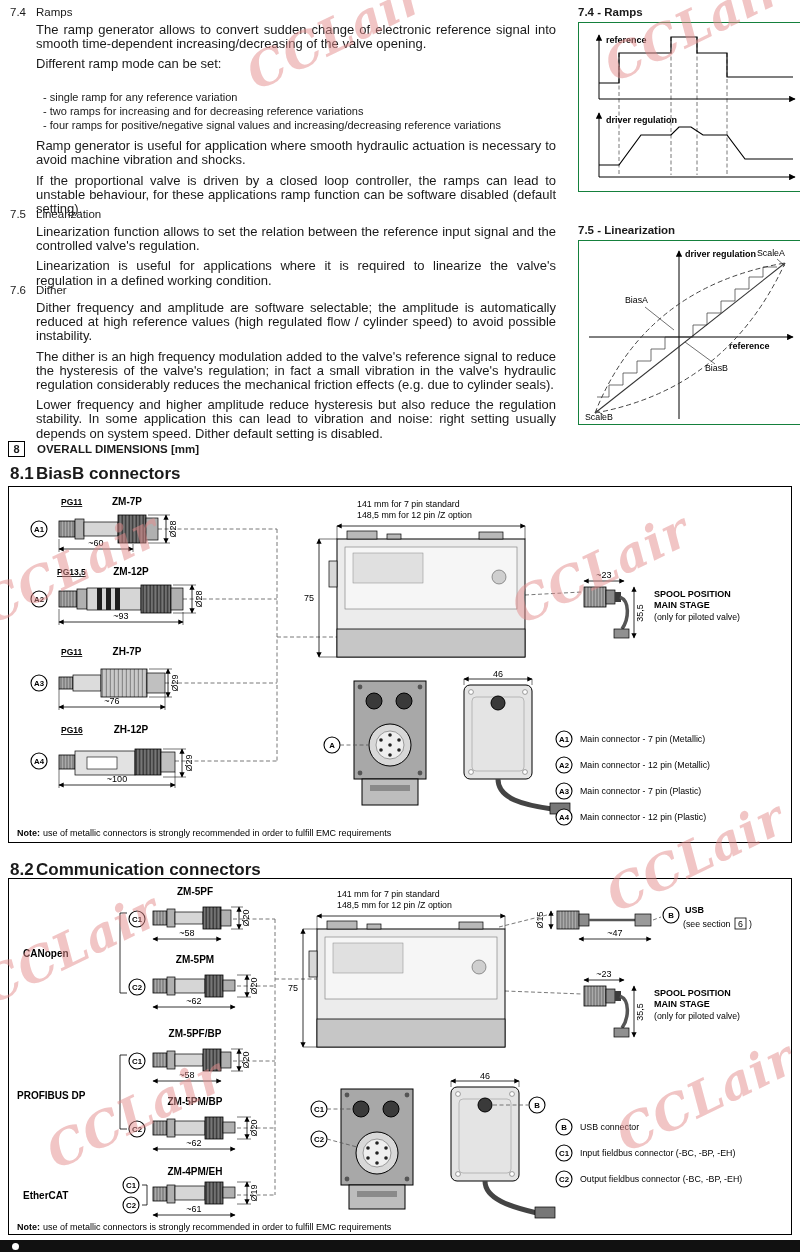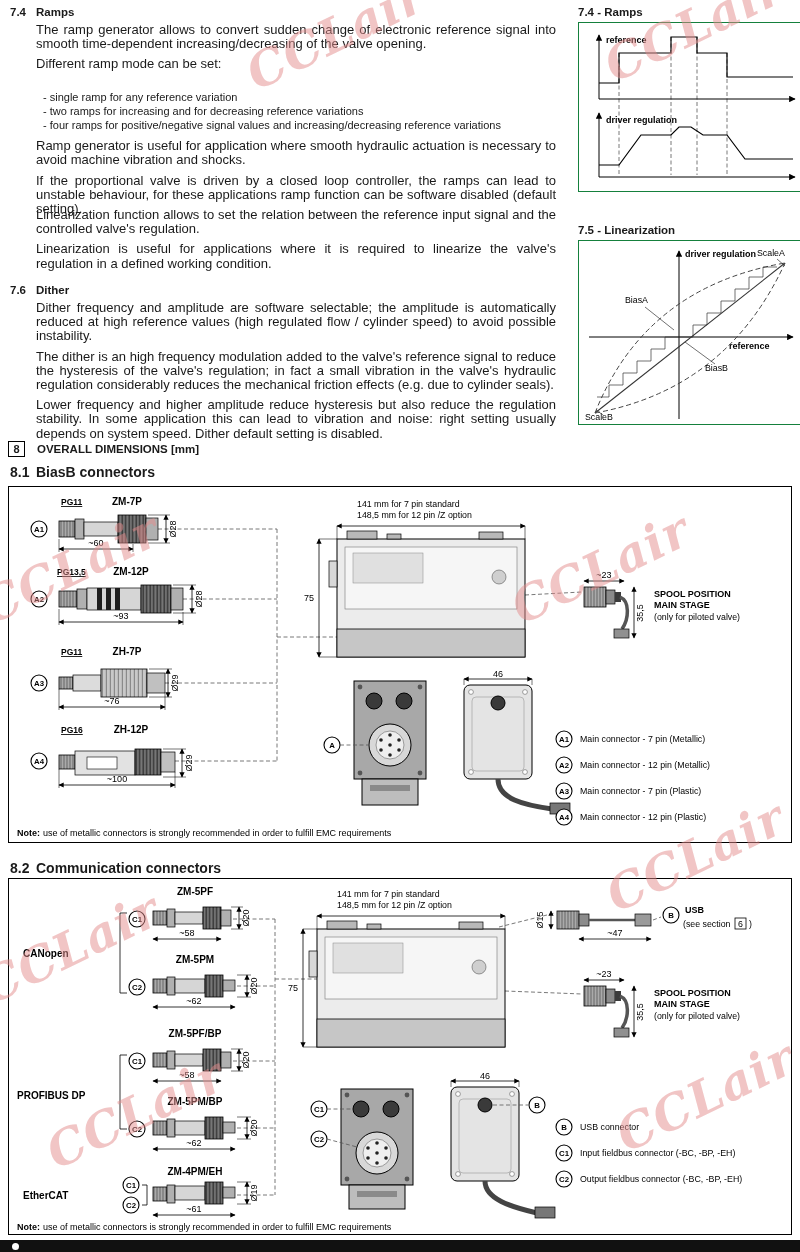--- a/index.html
+++ b/index.html
@@ -1,34 +1,34 @@
 <!DOCTYPE html>
 <html><head>
 <meta charset="utf-8">
 <style>
 *{margin:0;padding:0;box-sizing:border-box}
 html,body{width:800px;height:1252px}
 body{position:relative;background:#fff;color:#1a1a1a;font-family:"Liberation Sans",sans-serif;overflow:hidden}
 .wm{position:absolute;z-index:9;font-family:"DejaVu Serif",serif;font-style:italic;font-weight:bold;font-size:48px;color:rgba(228,140,140,.5);transform:rotate(-26deg);letter-spacing:1px;pointer-events:none;white-space:nowrap}
 .sec{position:absolute;left:10px;width:546px}
 .sec74{top:6px}.sec75{top:208px}.sec76{top:284px}
-.sec-head{display:flex;font-weight:bold;font-size:11.5px;margin-bottom:5px}
+.sec-head{display:flex;font-weight:normal;font-size:11.5px;margin-bottom:5px}
 .sec-head .n{width:26px;flex:none}
 .body-text{margin-left:26px;font-size:13px;line-height:14.2px;text-align:justify;margin-bottom:6px}
 .tight{margin-bottom:18px}
 .bullet{margin-left:33px;font-size:11px;line-height:14.2px}
 .blast{margin-bottom:7px}
 .fig{position:absolute;left:578px;width:234px}
 .f74{top:6px}.f75{top:224px}
 .fig-title{font-weight:bold;font-size:11.5px;margin-bottom:4px}
 .fig-box{border:1px solid #15803d;background:#fff}
 .fig-box svg{display:block}
 .sec8{position:absolute;left:8px;top:441px;display:flex;align-items:center;font-weight:bold;font-size:11.5px}
 .boxed{width:17px;height:16px;border:1.5px solid #000;display:flex;align-items:center;justify-content:center;font-size:11px;margin-right:12px}
-.sub-head{position:absolute;left:10px;display:flex;font-weight:bold;font-size:14px}
+.sub-head{position:absolute;left:10px;display:flex;font-weight:bold;font-size:17px}
 .sub-head .n{width:26px;flex:none}
 .sh81{top:464px}.sh82{top:860px}
 .big-box{position:absolute;left:8px;width:784px;height:357px;border:1px solid #000;background:#fff}
 .b81{top:486px}.b82{top:878px}
 .big-box svg{display:block}
 .footer-bar{position:absolute;left:0;top:1240px;width:800px;height:12px;background:#111}
 .footer-dot{width:7px;height:7px;border-radius:50%;background:#fff;margin:2.5px 0 0 12px}
 svg text{font-family:"Liberation Sans",sans-serif;fill:#000}
 .dim{stroke:#000;stroke-width:.8}
 .ext{stroke:#000;stroke-width:.55}
@@ -91,20 +91,24 @@
     <p class="body-text">The ramp generator allows to convert sudden change of electronic reference signal into smooth time-dependent increasing/decreasing of the valve opening.</p>
     <p class="body-text tight">Different ramp mode can be set:</p>
     <div class="bullet">- single ramp for any reference variation</div>
     <div class="bullet">- two ramps for increasing and for decreasing reference variations</div>
     <div class="bullet blast">- four ramps for positive/negative signal values and increasing/decreasing reference variations</div>
     <p class="body-text">Ramp generator is useful for application where smooth hydraulic actuation is necessary to avoid machine vibration and shocks.</p>
     <p class="body-text">If the proportional valve is driven by a closed loop controller, the ramps can lead to unstable behaviour, for these applications ramp function can be software disabled (default setting).</p>
   </div>
 
   <div class="sec sec75">
+    <div class="sec-head">
+      <span class="n">7.5</span>
+      <span>Linearization</span>
+    </div>
     <p class="body-text">Linearization function allows to set the relation between the reference input signal and the controlled valve's regulation.</p>
     <p class="body-text">Linearization is useful for applications where it is required to linearize the valve's regulation in a defined working condition.</p>
   </div>
 
   <div class="sec sec76">
     <div class="sec-head">
       <span class="n">7.6</span>
       <span>Dither</span>
     </div>
     <p class="body-text">Dither frequency and amplitude are software selectable; the amplitude is automatically reduced at high reference values (high regulated flow / cylinder speed) to avoid possible instability.</p>

